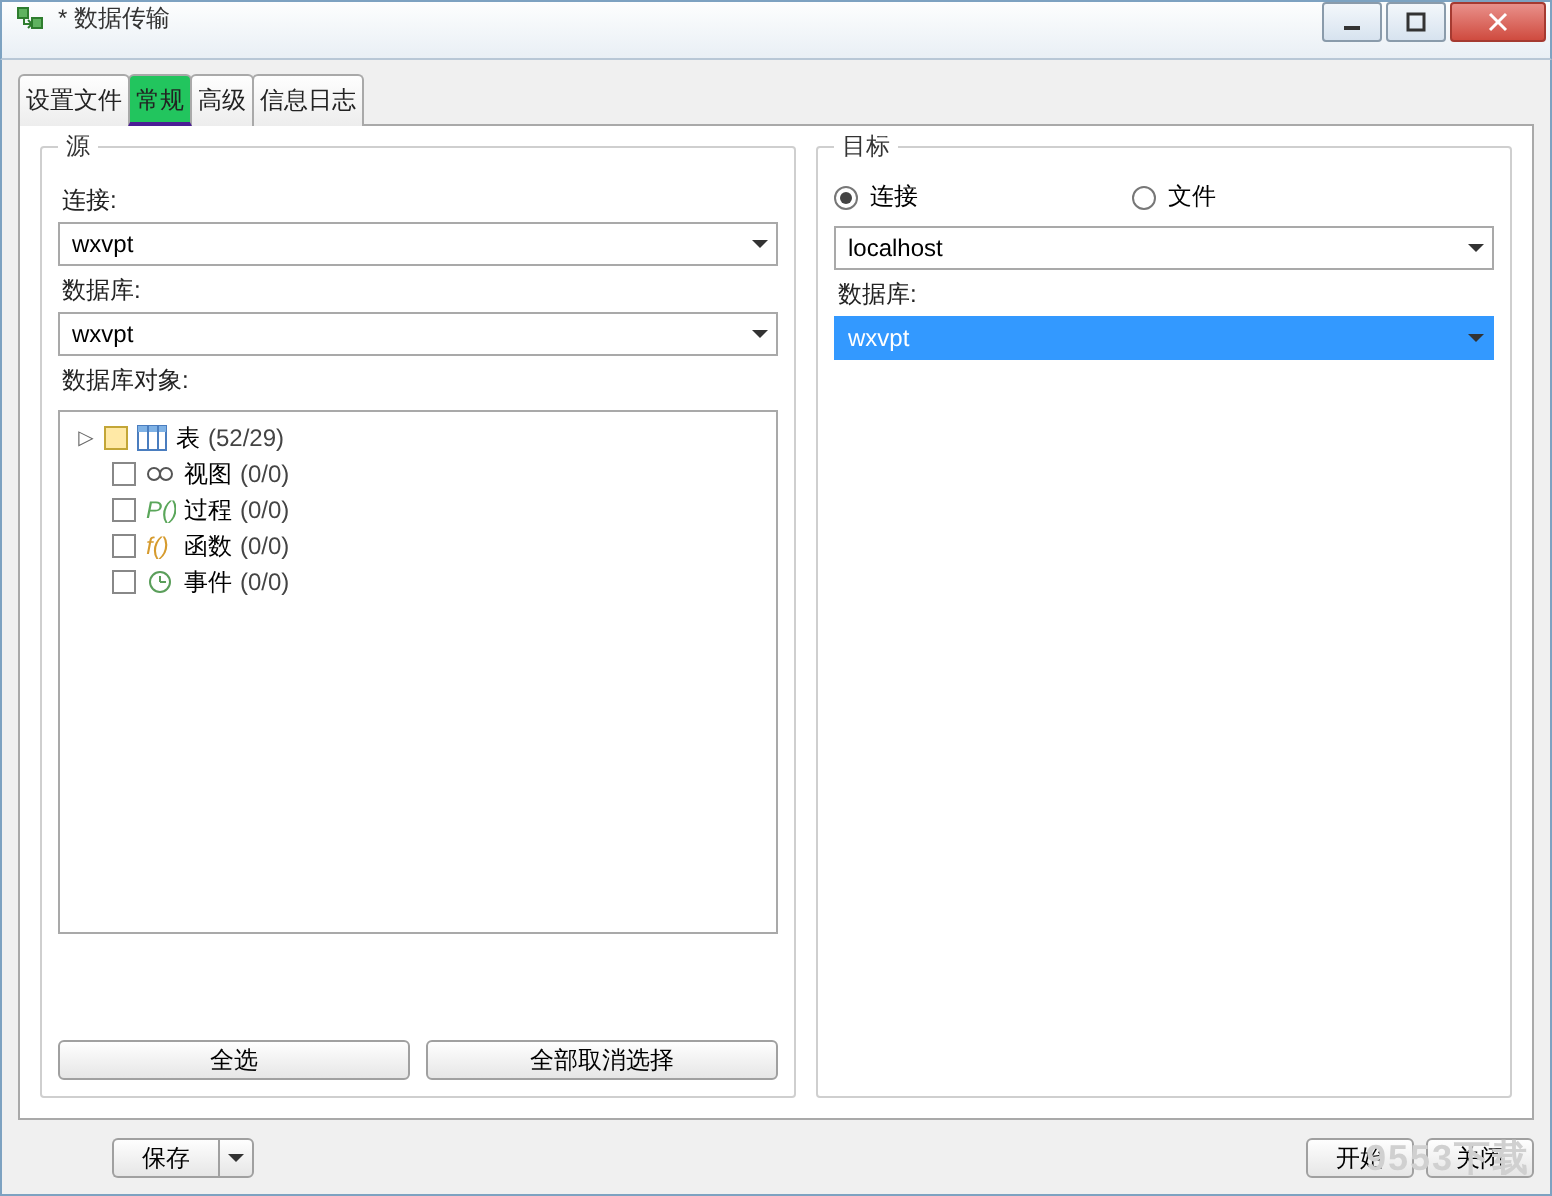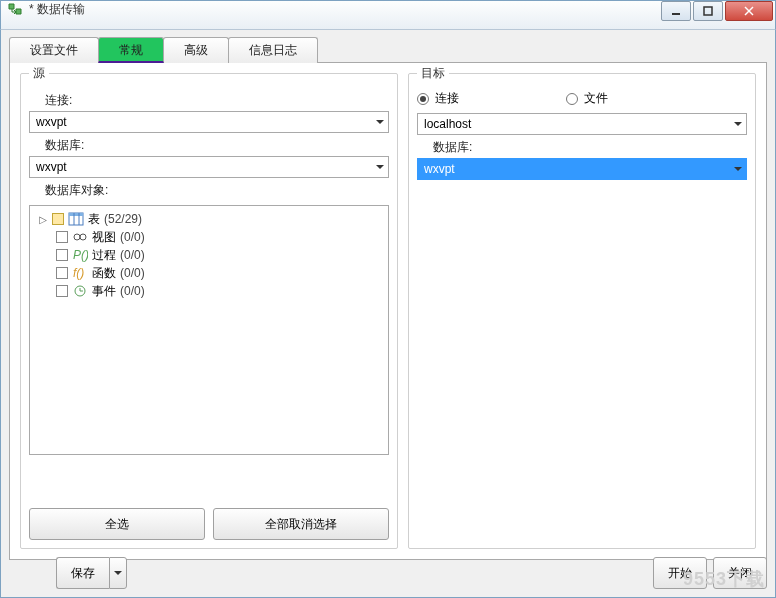--- a/index.html
+++ b/index.html
@@ -13,50 +13,50 @@
 .winbtns { display: flex; gap: 0; }
 .winbtn { width: 30px; height: 20px; border: 1px solid #8a9bab; border-radius: 2px; margin-left: 2px; display:flex; align-items:center; justify-content:center; background: linear-gradient(#f3f7fb,#d7e3ef); }
 .winbtn.close { width: 48px; background: linear-gradient(#e9908a,#cf4b3f); border-color:#a53a31; color:#fff; }
 .winbtn svg { width:10px; height:10px; }
 
 
 .client { border: 1px solid #7da2c1; border-top:none; height: 568px; background:#f0f0f0; padding: 6px 8px 8px 8px; position:relative; }
 
 
 .tabs { display:flex; height:26px; position:relative; top:1px; }
-.tab { padding: 4px 20px; border:1px solid #a9a9a9; border-bottom:none; background: linear-gradient(#fefefe,#ededed); margin-right:-1px; color:#222; border-radius:3px 3px 0 0; cursor:default; }
+.tab { padding: 4px 3px; border:1px solid #a9a9a9; border-bottom:none; background: linear-gradient(#fefefe,#ededed); margin-right:-1px; color:#222; border-radius:3px 3px 0 0; cursor:default; }
 .tab.active { background:#22c55e; border-bottom:2px solid #4c1d95; z-index:2; position:relative; }
 .tabpage { border:1px solid #a9a9a9; background:#fff; height: 498px; padding:10px; display:flex; gap:10px; }
 
 
 .group { border:1px solid #cfcfcf; border-radius:2px; position:relative; padding:14px 8px 8px 8px; }
 .group .legend { position:absolute; top:-9px; left:8px; background:#fff; padding:0 4px; color:#333; }
 .left { flex:1; display:flex; flex-direction:column; }
 .right { width: 348px; display:flex; flex-direction:column; }
 
-.field-label { margin:4px 0 2px 16px; color:#222; }
+.field-label { margin:4px 0 2px 2px; color:#222; }
 .combo { width:100%; height:22px; border:1px solid #a9a9a9; background:#fff; display:flex; align-items:center; padding:0 18px 0 6px; position:relative; }
 .combo .arrow { position:absolute; right:4px; top:50%; transform:translateY(-50%); }
 .combo.editsel { border:1px solid #3399ff; background:#3399ff; color:#fff; }
 .combo.editsel .sel { background:#3399ff; color:#fff; }
 .combo .arrow svg { width:8px; height:8px; }
 
 
 .tree-wrap { border:1px solid #a9a9a9; flex:1; background:#fff; margin-top:4px; padding:4px 4px; overflow:auto; }
 .tree-row { display:flex; align-items:center; height:18px; gap:4px; padding-left:4px; }
 .tree-row.sub { padding-left:22px; }
 .tw { width:10px; text-align:center; color:#666; font-size:10px; }
 .chk { width:12px; height:12px; border:1px solid #888; background:#fff; }
 .ico { width:16px; height:16px; display:flex; align-items:center; justify-content:center; }
 .ico svg { width:16px; height:16px; }
 .count { color:#444; }
 
 
 .btnrow { display:flex; gap:8px; margin-top:6px; }
-.btn { height:32px; border:1px solid #a0a0a0; border-radius:3px; background:linear-gradient(#fefefe,#e6e6e6); display:flex; align-items:center; justify-content:center; cursor:default;margin-top:47px; }
+.btn { height:20px; border:1px solid #a0a0a0; border-radius:3px; background:linear-gradient(#fefefe,#e6e6e6); display:flex; align-items:center; justify-content:center; cursor:default;margin-top:47px; }
 .btn.wide { flex:1; }
 .btn.small { padding:0 14px; }
 
 
 .radios { display:flex; gap:107px; margin:2px 0 6px 0; }
 .radio { display:flex; align-items:center; gap:6px; }
 .radio .dot { width:12px; height:12px; border:1px solid #777; border-radius:50%; background:#fff; display:flex; align-items:center; justify-content:center; }
 .radio .dot.inner { width:6px; height:6px; border:none; background:#444; }
 
 

